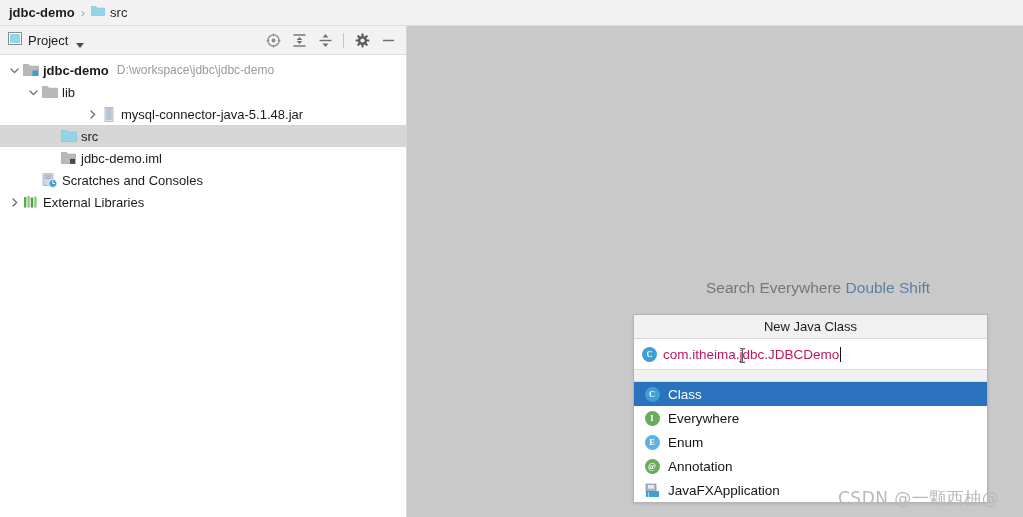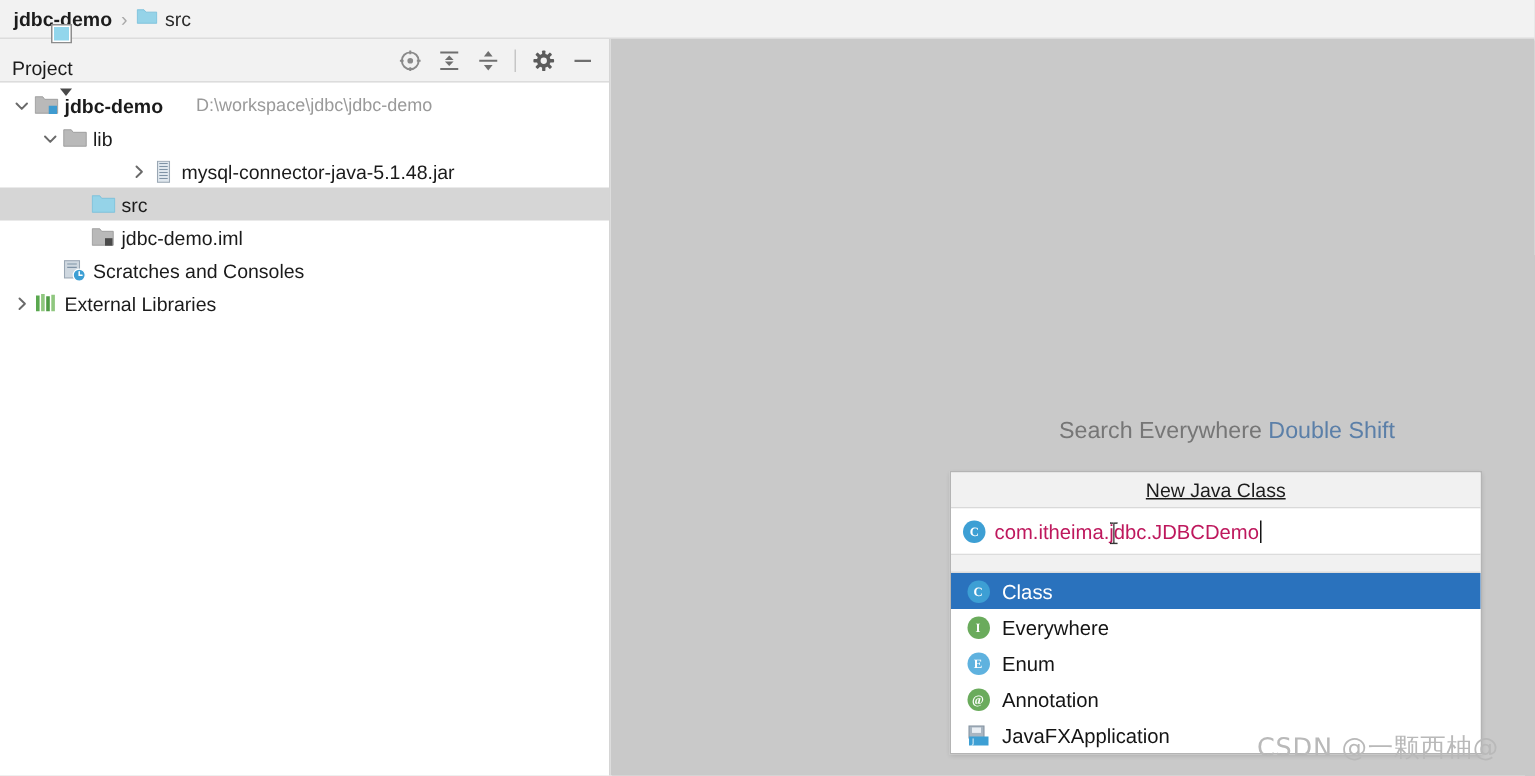--- a/index.html
+++ b/index.html
@@ -67,21 +67,20 @@
     display: flex;
     align-items: center;
     padding: 0 6px 0 8px;
     box-sizing: border-box;
   }
   #panel-title-group {
     display: flex;
     align-items: flex-end;
     gap: 6px;
     cursor: default;
-    flex-direction: column;
   }
   #panel-title { font-size: 13px; color: #1b1b1b; }
   .caret-down {
     width: 0; height: 0;
     border-left: 4px solid transparent;
     border-right: 4px solid transparent;
     border-top: 5px solid #4a4a4a;
     margin-left: 2px;
   }
   #panel-tools {
@@ -122,21 +121,21 @@
   .node-icon {
     width: 17px; height: 17px;
     display: flex;
     align-items: center;
     justify-content: center;
     flex: 0 0 17px;
     margin-right: 4px;
   }
   .node-label { font-size: 13px; color: #1b1b1b; }
   .node-label.bold { font-weight: bold; }
-  .node-path { font-size: 12px; color: #9a9a9a; margin-left: 22px; }
+  .node-path { font-size: 12px; color: #9a9a9a; margin-left: 8px; }
 
   
   #editor-area {
     position: absolute;
     left: 408px; top: 27px;
     width: 615px; height: 490px;
     background: #c9c9c9;
   }
 
   
@@ -164,21 +163,20 @@
   #popup-title {
     height: 24px;
     background: #f1f1f1;
     border-bottom: 1px solid #d9d9d9;
     display: flex;
     align-items: center;
     justify-content: center;
     font-size: 13px;
     color: #1c1c1c;
     box-sizing: border-box;
-    text-decoration: underline;
   }
   #popup-input-row {
     height: 30px;
     background: #ffffff;
     display: flex;
     align-items: center;
     padding-left: 8px;
     box-sizing: border-box;
     position: relative;
   }

